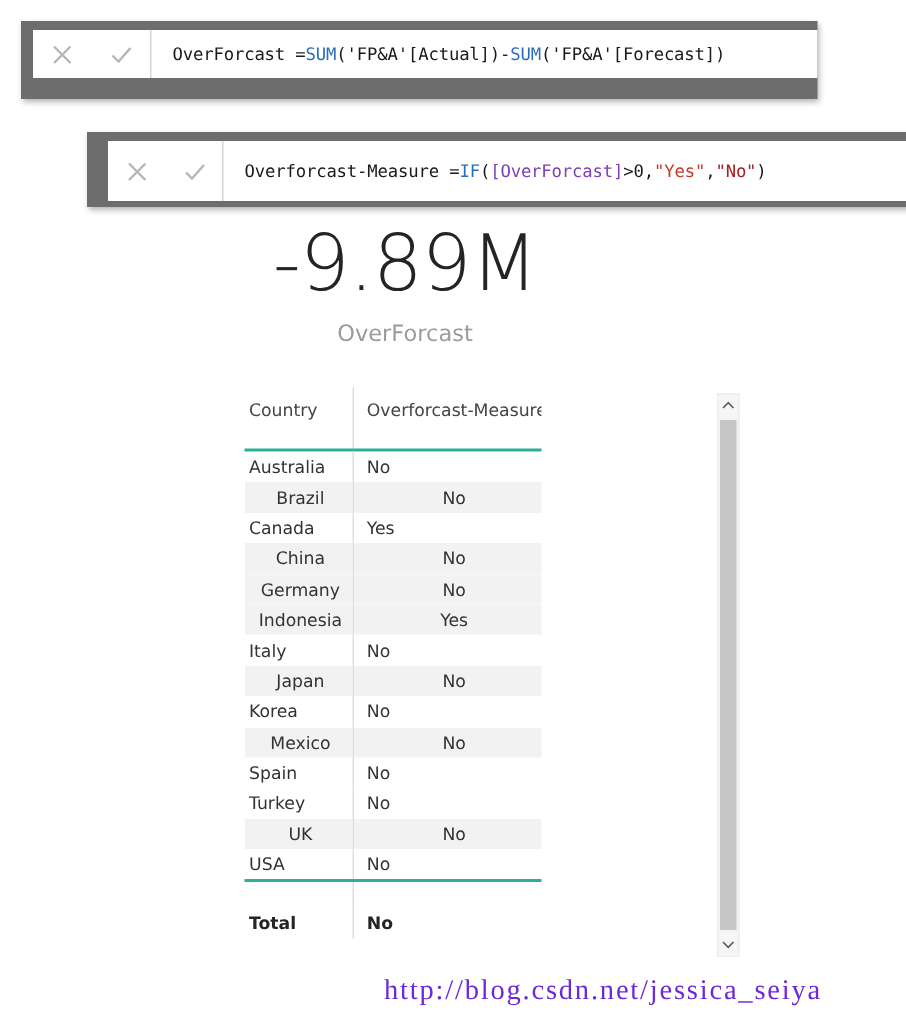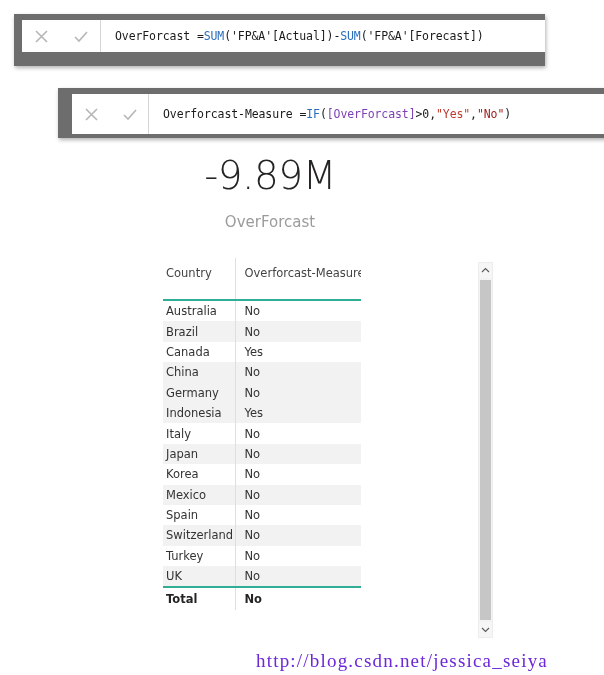--- a/index.html
+++ b/index.html
@@ -84,21 +84,21 @@
 
   
   .card-visual {
     position: absolute;
     left: 150px;
     top: 152px;
     width: 240px;
     text-align: center;
   }
   .card-value {
-    font-size: 39px;
+    font-size: 52px;
     color: #252423;
     font-weight: 300;
     letter-spacing: -0.5px;
     line-height: 48px;
     font-family: "DejaVu Sans", sans-serif;
   }
   .card-label {
     margin-top: 13px;
     font-size: 15px;
     color: #9b9b9b;
@@ -141,28 +141,28 @@
   col.col-country { width: 72px; }
   col.col-measure { width: 126px; }
   table.data-table th.c-measure,
   table.data-table td.c-measure {
     border-left: 1px solid #dfdfdf;
     padding-left: 9px;
   }
   table.data-table th.c-measure {
     border-left: 1px solid #dfdfdf;
   }
-  tr.stripe td { background: #f2f2f2; }
+  tr.stripe td { background: #f2f2f2; text-align: center; }
   tr.total-row td {
     font-weight: bold;
     color: #252423;
     border-top: 2px solid #2eae95;
     background: #ffffff;
     height: 22px;
-    padding-top: 0;
+    padding-top: 16px;
   }
 
   
   .table-scrollbar {
     position: absolute;
     left: 478px;
     top: 262px;
     width: 15px;
     height: 376px;
     background: #f3f3f3;
@@ -313,30 +313,30 @@
           <td class="c-measure">No</td>
         </tr>
         <tr class="stripe">
           <td class="c-country">Mexico</td>
           <td class="c-measure">No</td>
         </tr>
         <tr>
           <td class="c-country">Spain</td>
           <td class="c-measure">No</td>
         </tr>
-        <tr class="stripe">
-          <td class="c-country">Switzerland</td>
-          <td class="c-measure">No</td>
-        </tr>
         <tr>
           <td class="c-country">Turkey</td>
           <td class="c-measure">No</td>
         </tr>
         <tr class="stripe">
           <td class="c-country">UK</td>
+          <td class="c-measure">No</td>
+        </tr>
+        <tr>
+          <td class="c-country">USA</td>
           <td class="c-measure">No</td>
         </tr>
         <tr class="total-row">
           <td class="c-country">Total</td>
           <td class="c-measure">No</td>
         </tr>
       </tbody>
   </table>
 </div>
 

